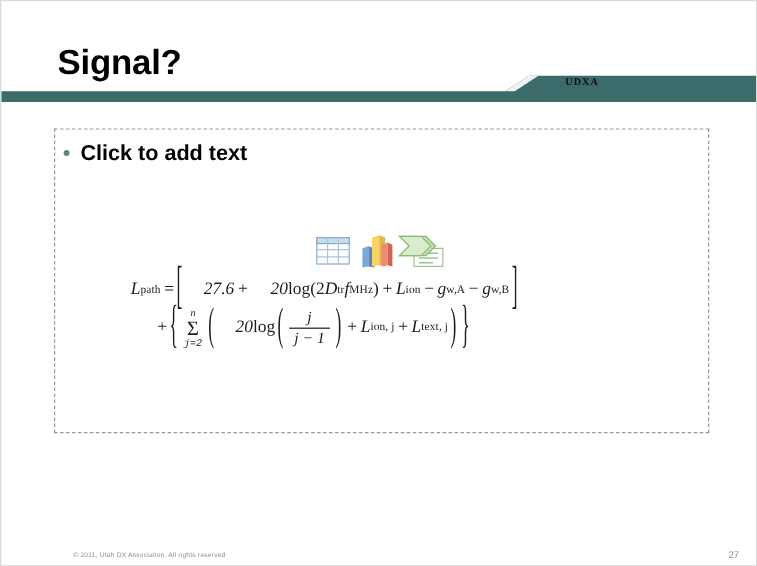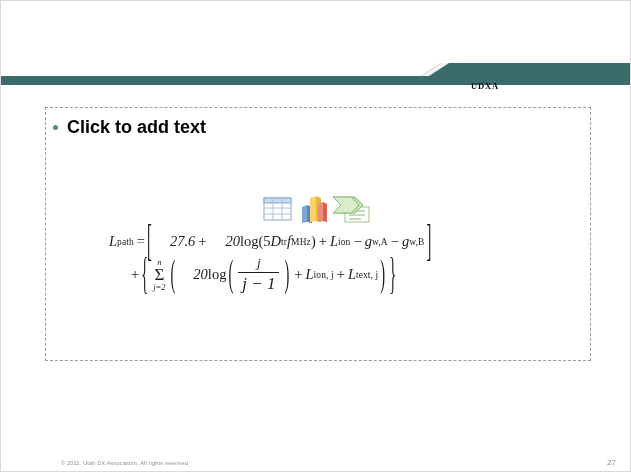--- a/index.html
+++ b/index.html
@@ -47,21 +47,21 @@
     left: 0;
     top: 62px;
     width: 631px;
     height: 22px;
   }
   #banner svg { display: block; }
 
   #banner-label {
     position: absolute;
     left: 470px;
-    top: 80px;
+    top: 62px;
     font-size: 8.5px;
     font-weight: bold;
     color: #0d0d0d;
     letter-spacing: 0.9px;
     font-family: "Liberation Serif", serif;
     white-space: nowrap;
   }
 
   
   #content-placeholder {
@@ -159,39 +159,39 @@
   
   .sum-block {
     display: inline-flex;
     flex-direction: column;
     align-items: center;
     margin: 0 3px;
     line-height: 1;
   }
   .sum-top { font-size: 8.5px; font-style: italic; margin-bottom: 0px; }
   .sum-sigma { font-size: 17px; font-family: "Liberation Serif", serif; line-height: 1; }
-  .sum-bot { font-size: 8.5px; font-style: italic; margin-top: 0px; }
+  .sum-bot { font-size: 8.5px; font-style: italic; margin-top: 0px; font-family: Liberation Mono, monospace; }
 
   
   .frac {
     display: inline-flex;
     flex-direction: column;
     align-items: center;
     margin: 0 3px;
     line-height: 1.15;
     vertical-align: middle;
   }
   .frac-num { font-size: 13px; font-style: italic; padding: 0 4px; }
   .frac-bar {
     width: 100%;
     height: 1px;
     background: #1c1c1c;
     margin: 1px 0;
   }
-  .frac-den { font-size: 17px; font-style: italic; padding: 0 4px; }
+  .frac-den { font-size: 13px; font-style: italic; padding: 0 4px; }
 
   .sp { display: inline-block; width: 3px; }
 
   
   #footer-copyright {
     position: absolute;
     left: 60px;
     top: 459px;
     font-size: 5.5px;
     color: #8d8d8d;
@@ -207,20 +207,21 @@
     color: #8d8d8d;
     font-family: "Liberation Sans", sans-serif;
     margin-left: 32px;
   }
 </style>
 </head>
 <body>
 
 <div id="slide">
 
+  <div id="title">Signal?</div>
 
   <div id="banner">
     <svg width="631" height="22" viewBox="0 0 631 22" xmlns="http://www.w3.org/2000/svg">
       <polygon points="0,13 420,13 440,0 631,0 631,22 0,22" fill="#3b6b6b"></polygon>
       <polygon points="420,13 440,0 448,0 428,13" fill="#f2f2f2"></polygon>
     </svg>
   </div>
   <div id="banner-label">UDXA</div>
 
   <div id="content-placeholder"></div>
@@ -272,21 +273,21 @@
       <span class="it">L</span>
         <span class="sub">path</span>
       <span class="sp"></span>
       <span>=</span>
       <span class="brk brk-tall">[</span>
       <span class="num">27.6</span>
       <span class="sp"></span>
       <span>+</span>
       <span class="sp"></span>
       <span class="num">20</span>
-        <span>log(5</span>
+        <span>log(2</span>
         <span class="it">D</span>
         <span class="sub">tr</span>
         <span class="it">f</span>
         <span class="sub">MHz</span>
         <span>)</span>
       <span class="sp"></span>
       <span>+</span>
       <span class="sp"></span>
       <span class="it">L</span>
         <span class="sub">ion</span>

